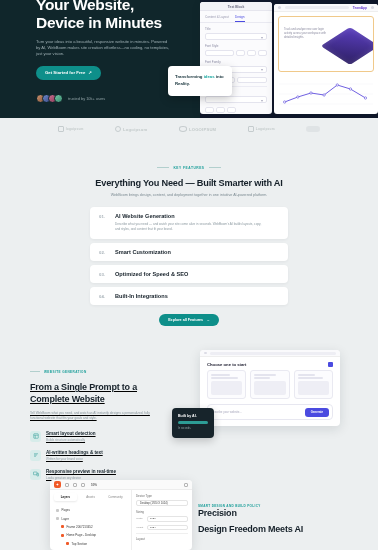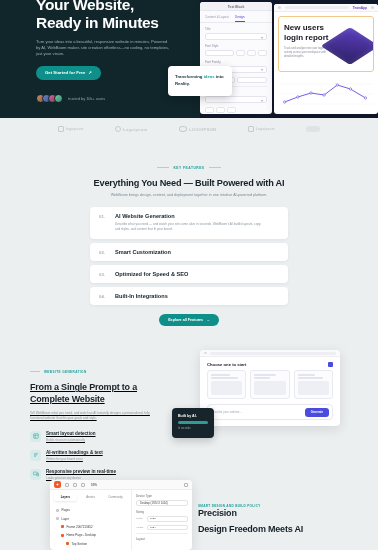--- a/index.html
+++ b/index.html
@@ -207,21 +207,21 @@
 </head>
 <body>
 
 <div class="page">
 
   <section class="hero">
     <div class="hero-dark"></div>
 
     <div class="hero-inner">
       <div class="hero-title">Your Website,</div>
-      <div class="hero-title">Ready in Minutes</div>
+      <div class="hero-title">Device in Minutes</div>
       <div class="hero-sub">Turn your ideas into a beautiful, responsive website in minutes. Powered by AI, WebBoom makes site creation effortless—no coding, no templates, just your vision.</div>
       <button class="hero-btn">
         <span>Get Started for Free</span>
         <span>↗</span>
       </button>
     </div>
 
     <div class="hero-trust">
       <span class="avatars">
         <i class="a1"></i>
@@ -269,21 +269,20 @@
     </div>
 
     <div class="mock-report">
       <div class="mr-bar">
         <span class="mr-dot"></span>
         <span class="mr-url"></span>
         <span class="mr-brand">TeamApp</span>
         <span class="mr-dot"></span>
       </div>
       <div class="mr-hero">
-        <div class="mr-h1">New users login report</div>
         <div class="mr-p">Track and analyze new user login activity across your workspace with detailed insights.</div>
         <div class="cube"></div>
       </div>
       <div class="mr-chart">
         <svg viewBox="0 0 100 34" preserveAspectRatio="none">
           <line x1="0" y1="8" x2="100" y2="8" stroke="#f0f0f6" stroke-width="0.5"></line>
           <line x1="0" y1="18" x2="100" y2="18" stroke="#f0f0f6" stroke-width="0.5"></line>
           <line x1="0" y1="28" x2="100" y2="28" stroke="#f0f0f6" stroke-width="0.5"></line>
           <polyline points="6,26 20,21 34,17 48,19 62,9 76,13 92,22" fill="none" stroke="#6b5ce0" stroke-width="1"></polyline>
           <circle cx="6" cy="26" r="1.2" fill="#fff" stroke="#6b5ce0" stroke-width="0.7"></circle>
@@ -321,21 +320,21 @@
       <span class="logo-mark sq"></span>
       <span class="logo-txt sm">Logoipsum</span>
     </div>
     <div class="logo">
       <span class="logo-mark pill"></span>
     </div>
   </section>
 
   <section class="sec-features">
     <span class="eyebrow">Key Features</span>
-    <div class="sec-title">Everything You Need — Built Powered with AI</div>
+    <div class="sec-title">Everything You Need — Built Smarter with AI</div>
     <div class="sec-sub">WebBoom brings design, content, and deployment together in one intuitive AI-powered platform.</div>
 
     <div class="acc-list">
       <div class="acc open">
         <span class="acc-num">01.</span>
         <div>
           <div class="acc-title">AI Website Generation</div>
           <div class="acc-body">Describe what you need — and watch your site come alive in seconds. WebBoom's AI builds layouts, copy, and styles, and content that fit your brand.</div>
         </div>
       </div>

